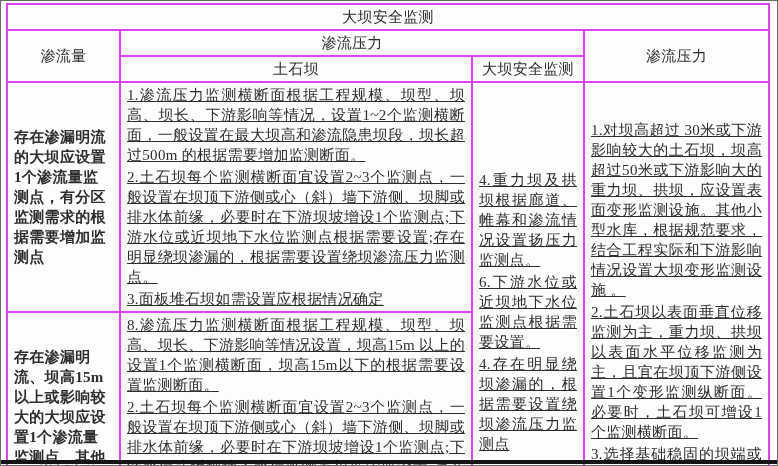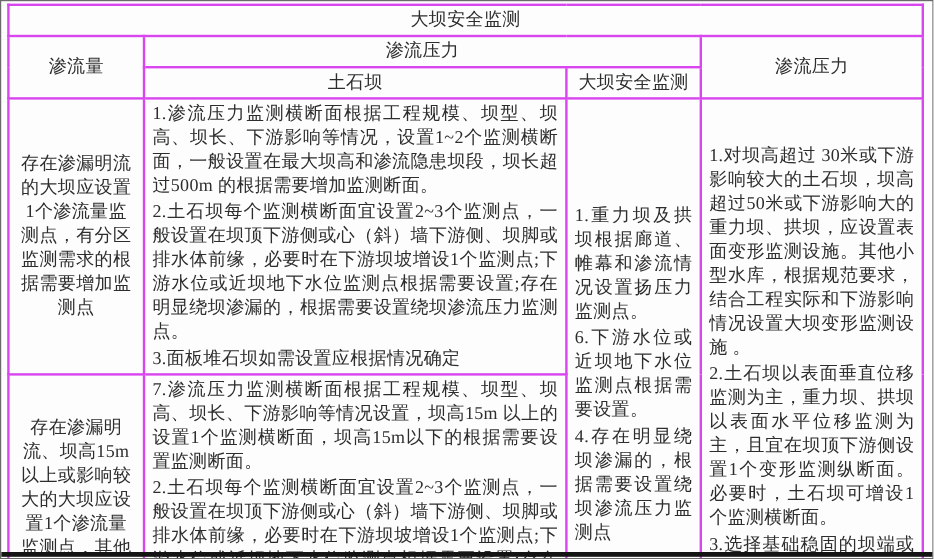--- a/index.html
+++ b/index.html
@@ -41,44 +41,45 @@
     vertical-align: middle;
     font-size: 13.5px;
     padding: 1px 4px;
   }
   td.head-cell {
     text-align: center;
     vertical-align: middle;
     padding: 1px 4px;
   }
   td.cell-flow {
-    text-align: center;
+    text-align: left;
     vertical-align: middle;
     padding: 6px 9px;
     line-height: 23px;
+    font-weight: bold;
   }
   td.cell-earth {
     text-align: justify;
     vertical-align: middle;
     padding: 4px 9px 4px 10px;
     line-height: 19px;
   }
   td.cell-gravity {
     text-align: justify;
     vertical-align: middle;
     padding: 6px 7px;
     line-height: 21px;
   }
   td.cell-surface {
     text-align: justify;
     vertical-align: middle;
     padding: 6px 10px;
     line-height: 21px;
   }
-  .item { margin: 0 0 2px 0; }
+  .item { margin: 0 0 2px 0; text-decoration: underline; }
   .item:last-child { margin-bottom: 0; }
   .bottom-bar {
     position: absolute;
     left: 0;
     top: 459px;
     width: 778px;
     height: 4px;
     background: #141414;
   }
 </style>
@@ -112,35 +113,35 @@
     </tr>
 
     <tr style="height:202px">
       <td class="cell-flow">存在渗漏明流的大坝应设置1个渗流量监测点，有分区监测需求的根据需要增加监测点</td>
       <td class="cell-earth">
         <div class="item">1.渗流压力监测横断面根据工程规模、坝型、坝高、坝长、下游影响等情况，设置1~2个监测横断面，一般设置在最大坝高和渗流隐患坝段，坝长超过500m 的根据需要增加监测断面。</div>
         <div class="item">2.土石坝每个监测横断面宜设置2~3个监测点，一般设置在坝顶下游侧或心（斜）墙下游侧、坝脚或排水体前缘，必要时在下游坝坡增设1个监测点;下游水位或近坝地下水位监测点根据需要设置;存在明显绕坝渗漏的，根据需要设置绕坝渗流压力监测点。</div>
         <div class="item">3.面板堆石坝如需设置应根据情况确定</div>
       </td>
       <td class="cell-gravity" rowspan="2">
-        <div class="item">1.重力坝及拱坝根据廊道、帷幕和渗流情况设置扬压力监测点。</div>
+        <div class="item">4.重力坝及拱坝根据廊道、帷幕和渗流情况设置扬压力监测点。</div>
         <div class="item">6.下游水位或近坝地下水位监测点根据需要设置。</div>
         <div class="item">4.存在明显绕坝渗漏的，根据需要设置绕坝渗流压力监测点</div>
       </td>
       <td class="cell-surface" rowspan="2">
         <div class="item">1.对坝高超过 30米或下游影响较大的土石坝，坝高超过50米或下游影响大的重力坝、拱坝，应设置表面变形监测设施。其他小型水库，根据规范要求，结合工程实际和下游影响情况设置大坝变形监测设施 。</div>
         <div class="item">2.土石坝以表面垂直位移监测为主，重力坝、拱坝以表面水平位移监测为主，且宜在坝顶下游侧设置1个变形监测纵断面。必要时，土石坝可增设1个监测横断面。</div>
         <div class="item">3.选择基础稳固的坝端或近坝便于观测区域设置必要的工作基点和校核基点</div>
       </td>
     </tr>
 
     <tr style="height:184px">
       <td class="cell-flow">存在渗漏明流、坝高15m以上或影响较大的大坝应设置1个渗流量监测点，其他情况根据需要设置监测点</td>
       <td class="cell-earth">
-        <div class="item">7.渗流压力监测横断面根据工程规模、坝型、坝高、坝长、下游影响等情况设置，坝高15m 以上的设置1个监测横断面，坝高15m以下的根据需要设置监测断面。</div>
+        <div class="item">8.渗流压力监测横断面根据工程规模、坝型、坝高、坝长、下游影响等情况设置，坝高15m 以上的设置1个监测横断面，坝高15m以下的根据需要设置监测断面。</div>
         <div class="item">2.土石坝每个监测横断面宜设置2~3个监测点，一般设置在坝顶下游侧或心（斜）墙下游侧、坝脚或排水体前缘，必要时在下游坝坡增设1个监测点;下游水位或近坝地下水位监测点根据需要设置;存在明显绕坝渗漏的，根据需要设置绕坝渗流压力监测点。</div>
         <div class="item">3.面板堆石坝如需设置应根据情况确定</div>
       </td>
     </tr>
   </tbody>
     </table>
 
   <div class="bottom-bar"></div>
 </div>
 

